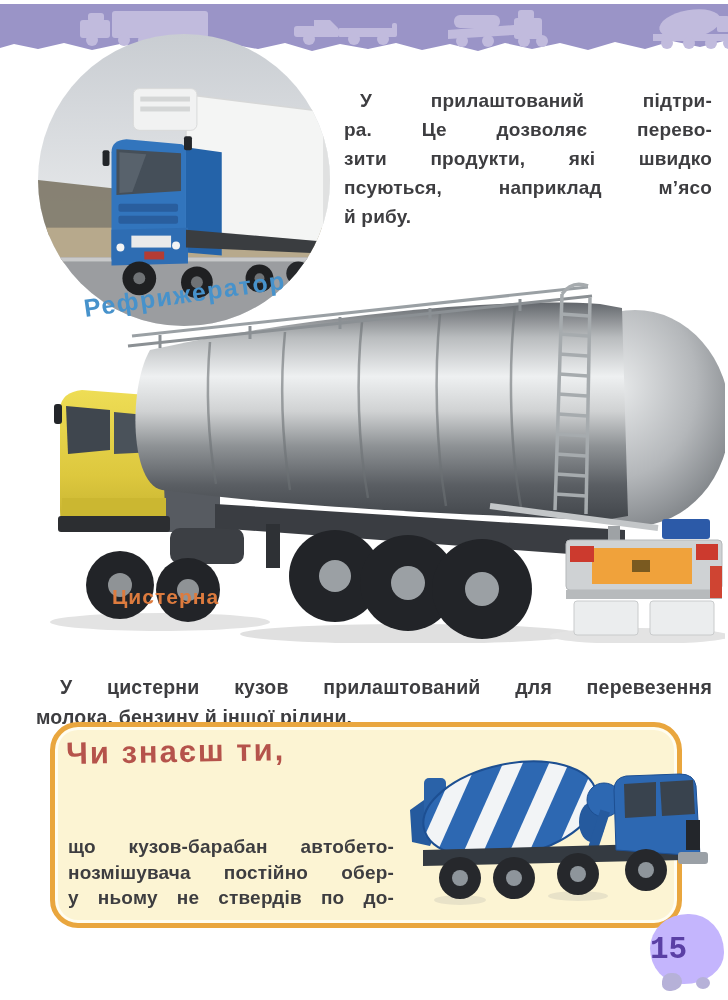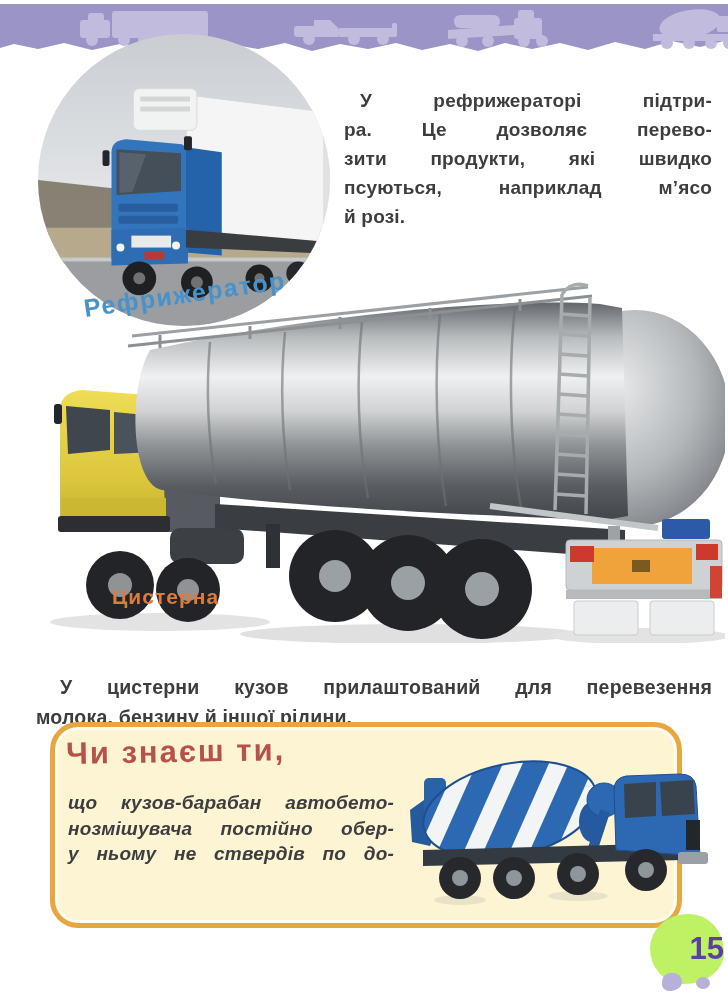--- a/index.html
+++ b/index.html
@@ -30,27 +30,27 @@
   .tanker-photo{left:10px;top:278px;width:715px;height:365px;z-index:2;}
   
   .cistern-par{left:36px;top:647px;width:676px;z-index:3;color:#3d3d40;
       font-size:19.5px;font-weight:bold;line-height:30px;letter-spacing:.2px;}
   
   .fact-box{left:50px;top:722px;width:632px;height:206px;z-index:3;
       background:#fcf4d3;border:5px solid #e9a63e;border-radius:28px;
       box-sizing:border-box;box-shadow:inset 0 0 0 3px #fffdf0;}
   .fact-title{left:66px;top:734px;z-index:4;color:#b5534b;
       font-size:31px;font-weight:bold;letter-spacing:2px;transform:rotate(-1deg);}
-  .fact-text{left:68px;top:790px;width:326px;z-index:4;color:#3d3d40;
-      font-size:19px;font-weight:bold;line-height:25.6px;letter-spacing:.2px;font-style:italic;}
+  .fact-text{left:68px;top:834px;width:326px;z-index:4;color:#3d3d40;
+      font-size:19px;font-weight:bold;line-height:25.6px;letter-spacing:.2px;}
   .mixer-photo{left:398px;top:748px;width:312px;height:162px;z-index:4;}
   
   .badge{left:650px;top:914px;width:74px;height:70px;z-index:5;
-      background:#bef264;border-radius:52% 48% 55% 45% / 50% 55% 45% 52%;
-      display:flex;align-items:center;justify-content:flex-end;}
+      background:#c4b5fd;border-radius:52% 48% 55% 45% / 50% 55% 45% 52%;
+      display:flex;align-items:center;justify-content:flex-start;font-family:Liberation Mono, monospace;}
   .badge::after{content:"";position:absolute;left:12px;bottom:-7px;width:20px;height:18px;
       background:#b6b1d8;border-radius:50% 50% 60% 40%;}
   .badge::before{content:"";position:absolute;right:14px;bottom:-5px;width:14px;height:12px;
       background:#b6b1d8;border-radius:50%;}
   .badge span{color:#5a3fa5;font-size:31px;font-weight:bold;}
 </style>
 </head>
 <body>
 
 <div class="page">
@@ -139,25 +139,25 @@
         <circle cx="161" cy="251" r="16" fill="#1f2022"></circle>
           <circle cx="161" cy="251" r="6" fill="#6f7275"></circle>
         <circle cx="224" cy="247" r="14" fill="#1f2022"></circle>
           <circle cx="224" cy="247" r="5" fill="#6f7275"></circle>
         <circle cx="263" cy="242" r="12" fill="#26282b"></circle>
       </g>
     </g>
   </svg>
 
   <div class="abs intro">
-    <div class="jline indent1">У рефрижераторі підтри-</div>
+    <div class="jline indent1">У прилаштований підтри-</div>
     <div class="jline">ра. Це дозволяє перево-</div>
     <div class="jline">зити продукти, які швидко</div>
     <div class="jline">псуються, наприклад м’ясо</div>
-    <div class="lline">й розі.</div>
+    <div class="lline">й рибу.</div>
   </div>
 
   <div class="abs reefer-caption">Рефрижератор</div>
   <div class="abs cistern-caption">Цистерна</div>
 
   <svg class="abs tanker-photo" viewBox="0 0 715 365">
     <defs>
       <linearGradient id="metal" x1="0" y1="0" x2="0" y2="1">
         <stop offset="0" stop-color="#63676c"></stop>
           <stop offset="0.16" stop-color="#b9bcbe"></stop>

